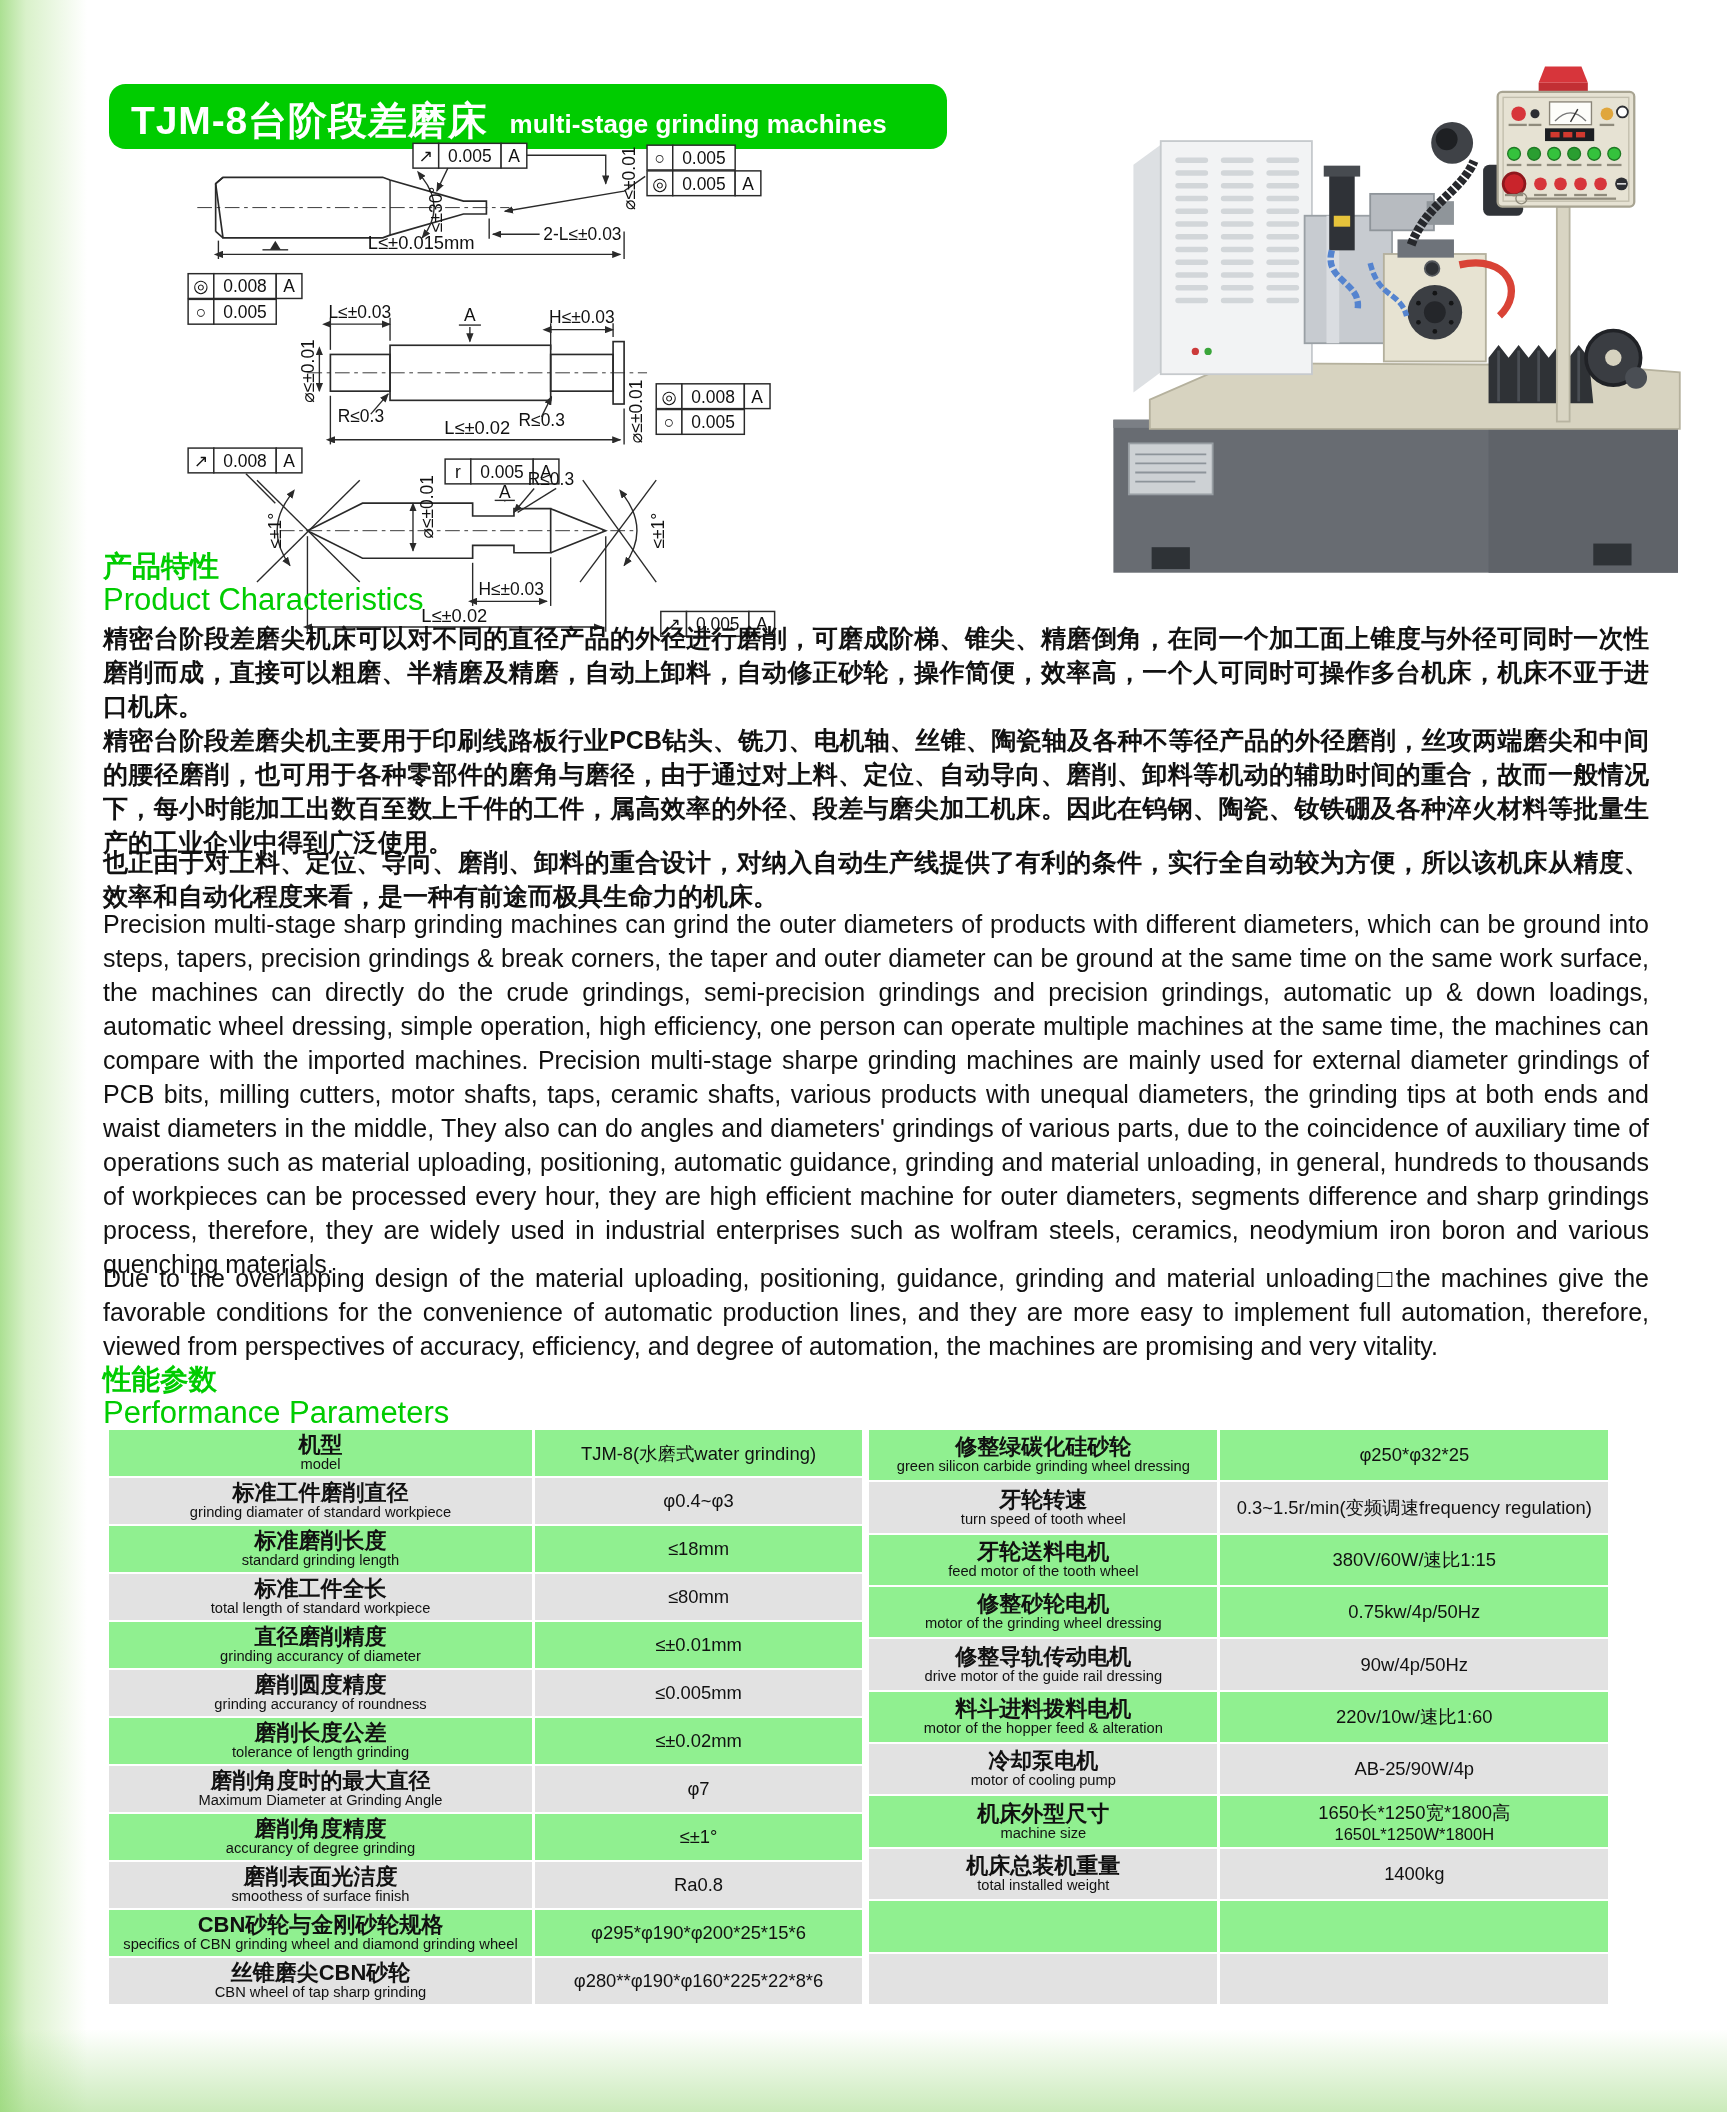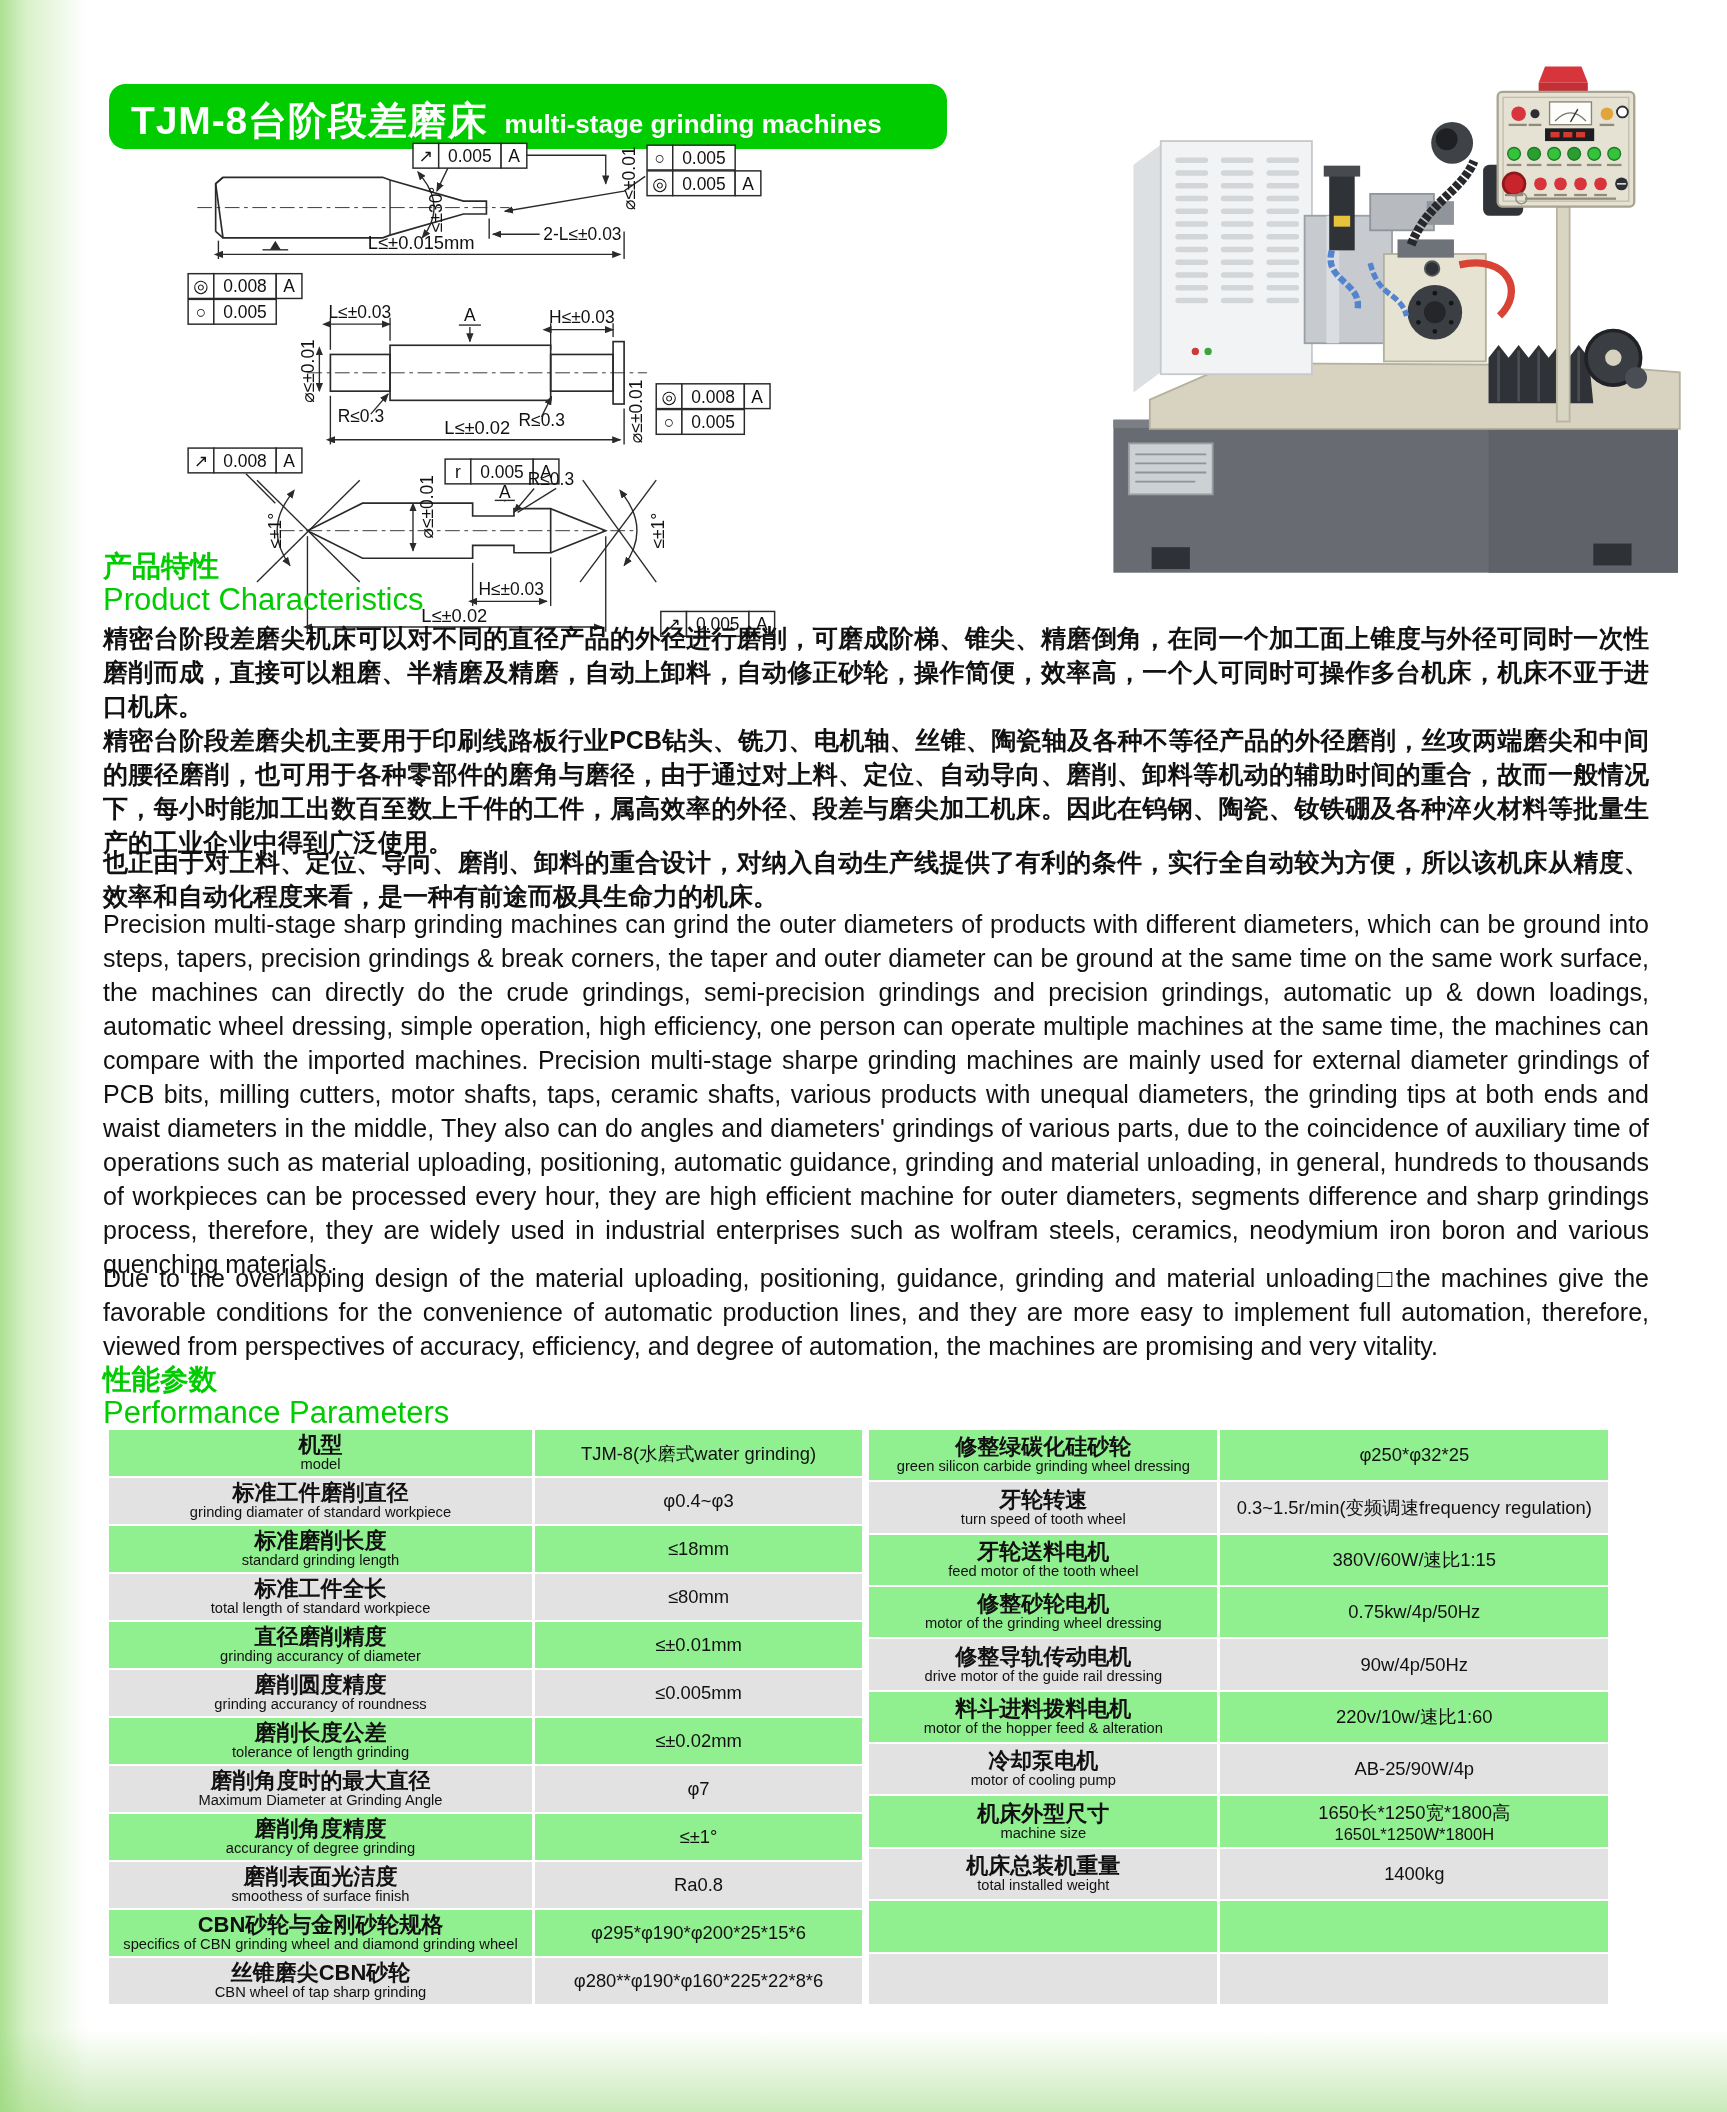--- a/index.html
+++ b/index.html
@@ -8,24 +8,24 @@
     background:linear-gradient(90deg,#abe092 0px,#d9f1ca 26px,#ffffff 87px),#fff;
     font-family:"Liberation Sans",sans-serif; color:#111;
   }
   .page::after{
     content:""; position:absolute; left:0; right:0; bottom:0; height:83px;
     background:linear-gradient(0deg,rgba(150,214,118,.5),rgba(150,214,118,0)); pointer-events:none;
   }
   .title-pill{
     position:absolute; left:109px; top:84px; width:838px; height:65px;
     background:#00cc00; border-radius:16.5px; display:flex; align-items:center;
-    padding:9px 0 0 22px; box-sizing:border-box; gap:17px; white-space:nowrap;
+    padding:9px 0 0 22px; box-sizing:border-box; gap:4px; white-space:nowrap;
   }
   .title-cn{color:#fff; font-size:39px; font-weight:bold; letter-spacing:0.9px;}
-  .title-en{color:#fff; font-size:26px; font-weight:600; margin-top:7.3px;}
+  .title-en{color:#fff; font-size:26px; font-weight:600; margin-top:7.3px;margin-left:18px;}
   .h-cn{position:absolute; color:#00cc00; font-weight:bold; font-size:29px;}
   .h-en{position:absolute; color:#00cc00; font-size:31px; font-weight:400;}
   .textblock{position:absolute; left:103px; width:1546px; text-align:justify;}
   .cn-text{font-size:25px; line-height:34px; font-weight:600;}
   .en-text{font-size:25px; line-height:34px; font-weight:400;}
   .cn-text p, .en-text p{margin:0;}
   
   .dtext{font-size:19px; fill:#111;}
   .dtext-dim{font-size:20px; fill:#111;}
   .dline{stroke:#2a2a2a; stroke-width:1.5; fill:none;}

